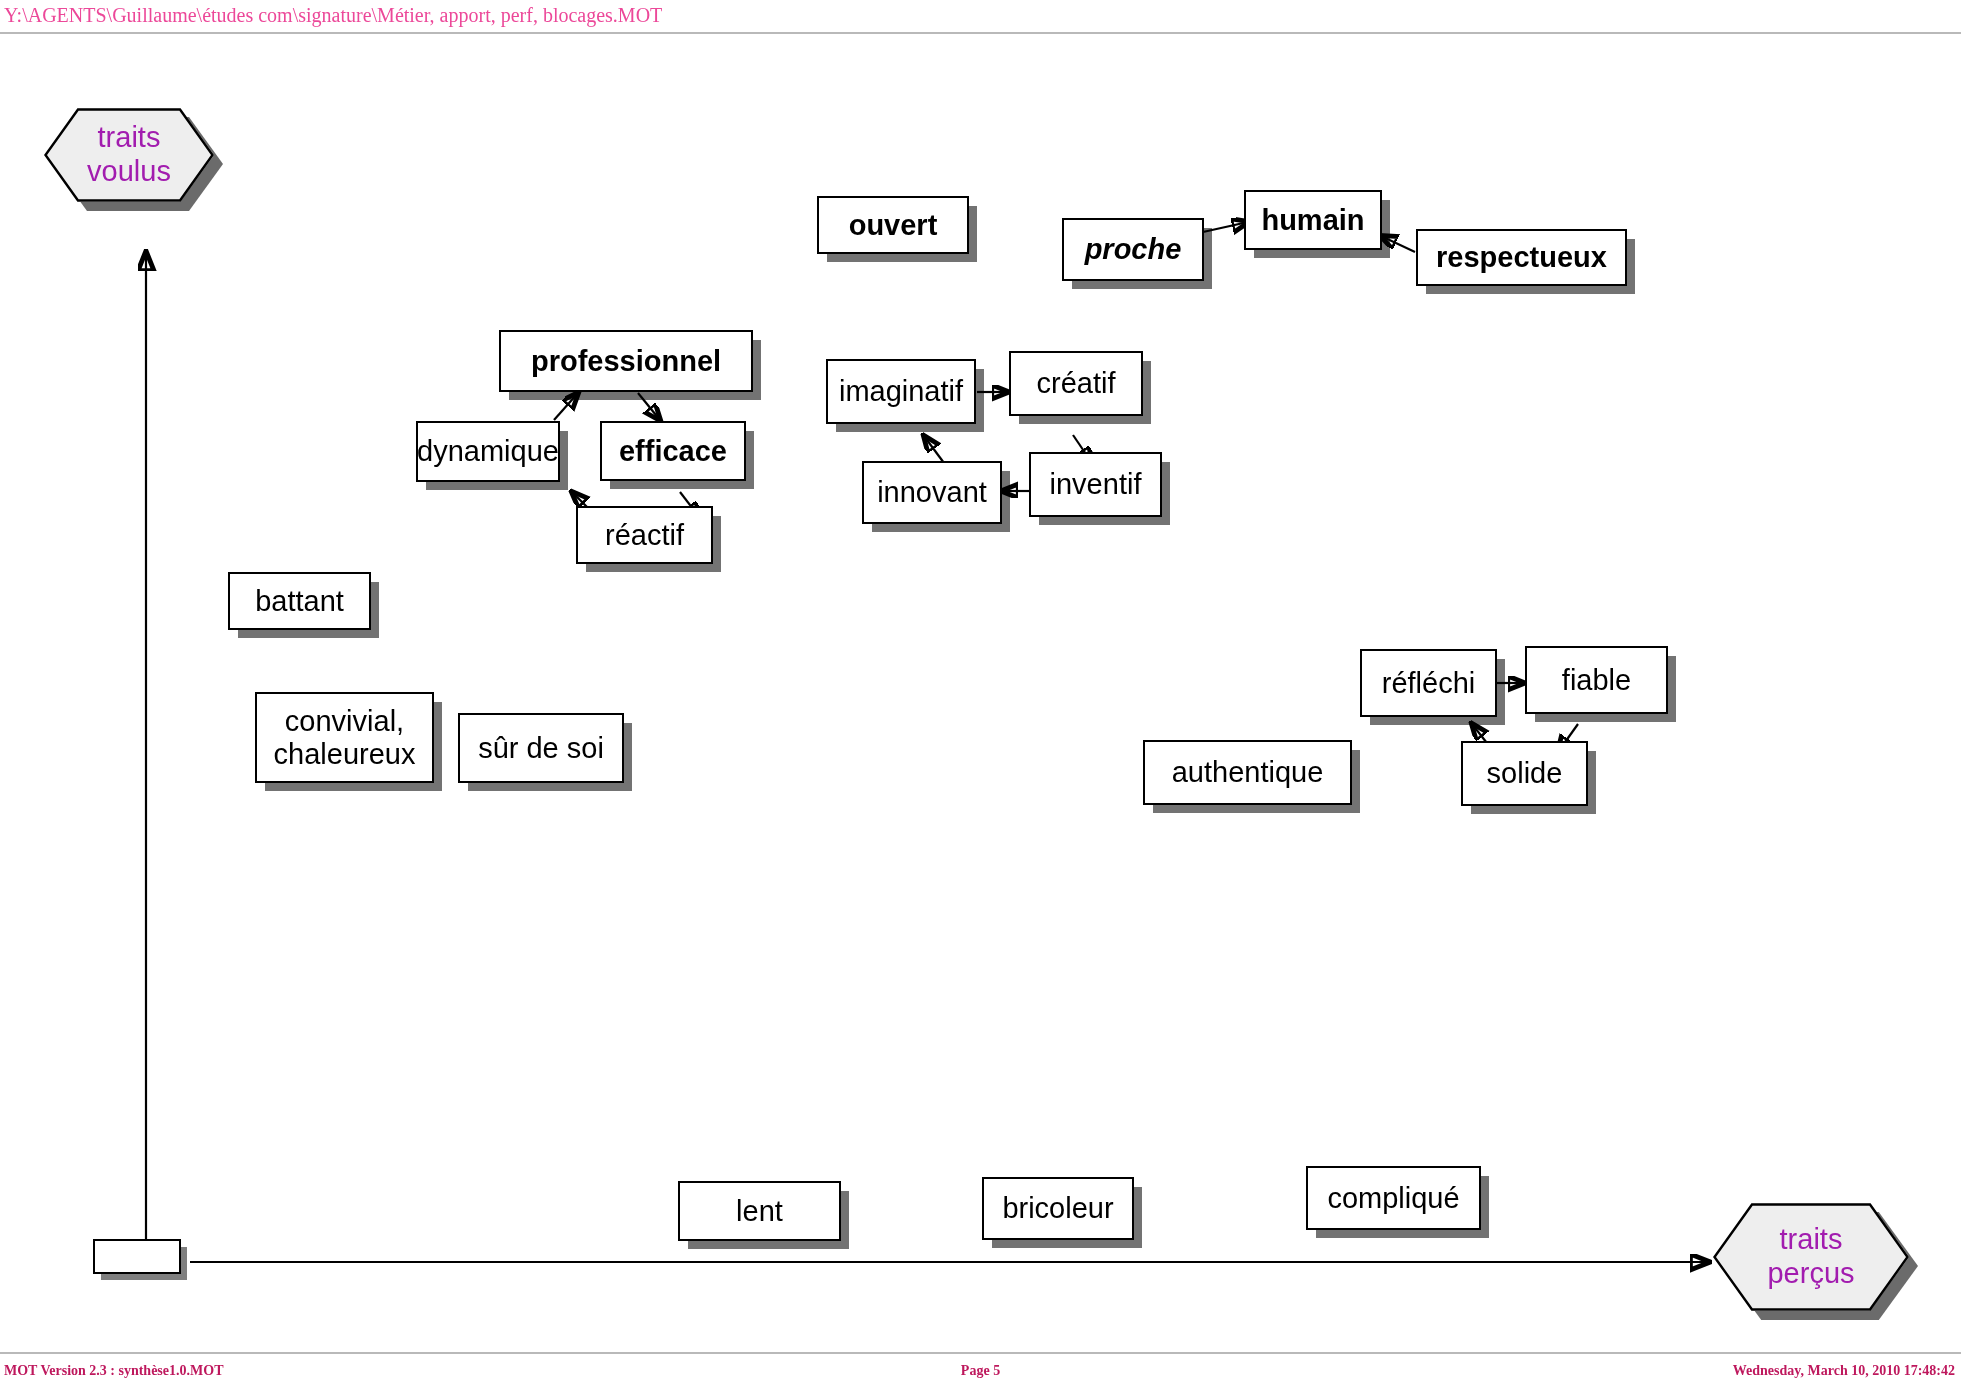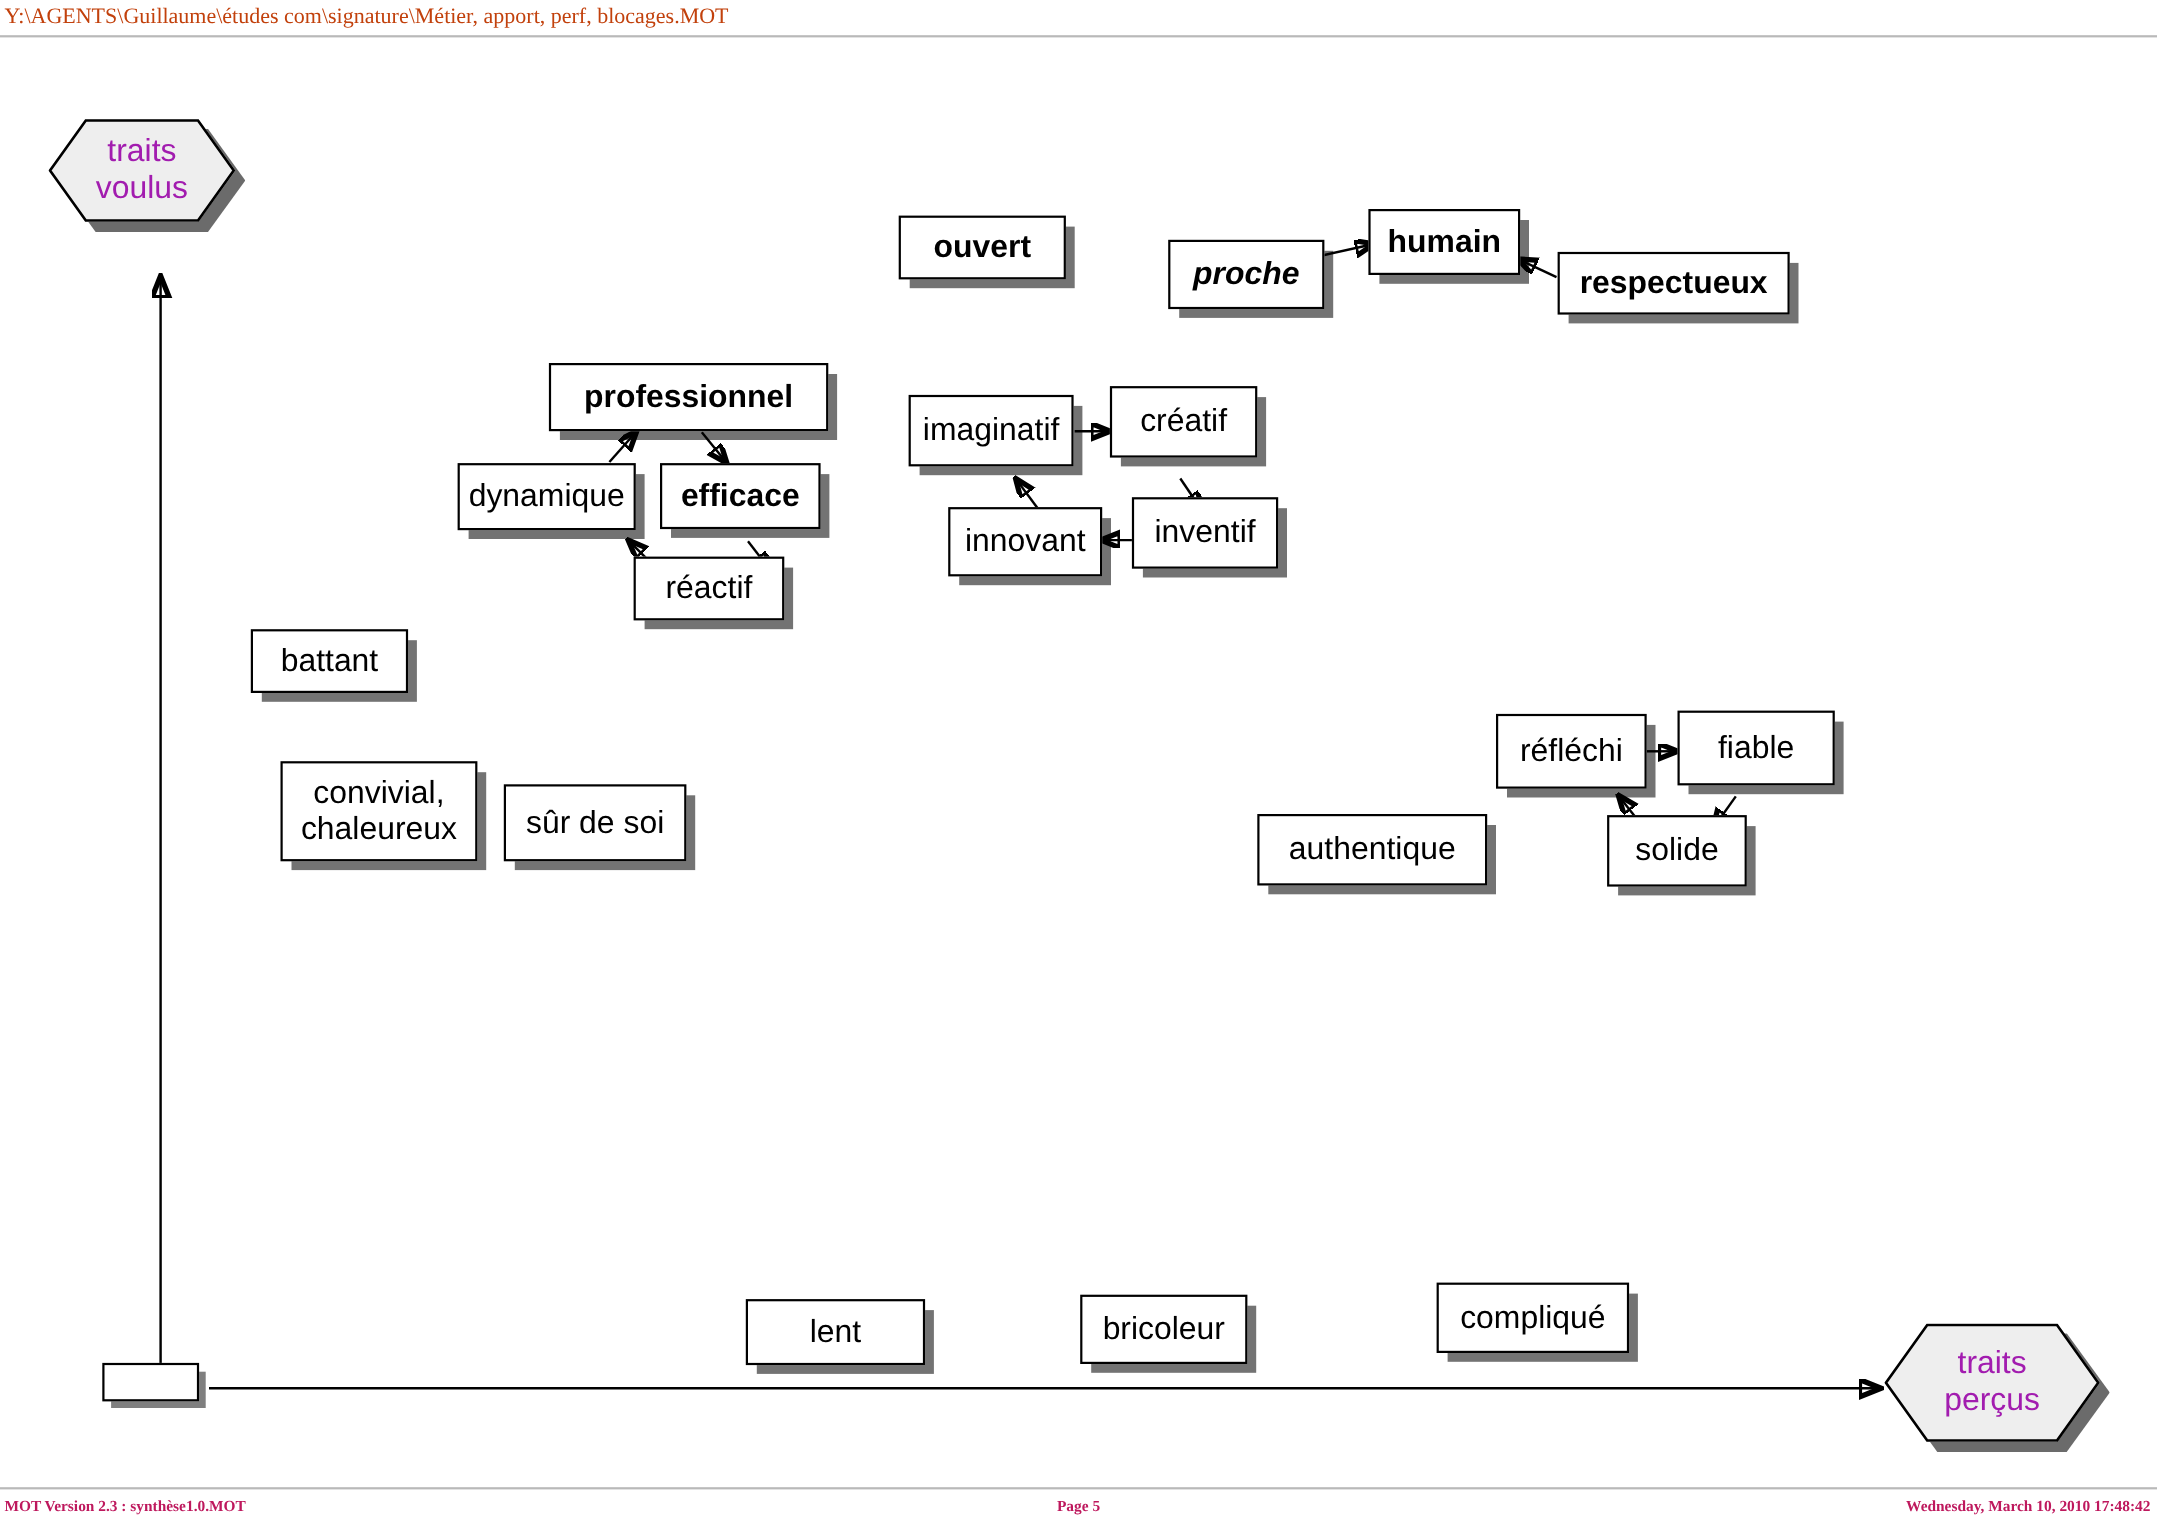--- a/index.html
+++ b/index.html
@@ -22,21 +22,21 @@
 
   
   .hdr-path {
     position: absolute;
     left: 4px;
     top: 3px;
     font-family: "Liberation Serif", serif;
     font-size: 20px;
     line-height: 24px;
     white-space: nowrap;
-    color: #c2410c;
+    color: #ec4899;
   }
   .rule {
     position: absolute;
     left: 0;
     width: 1961px;
     height: 0;
     border-top: 2px solid #b9b9b9;
   }
   .rule-top { top: 32px; }
   .rule-bottom { top: 1352px; }
@@ -212,21 +212,21 @@
   <div class="node bold" style="left:817px; top:196px; width:152px; height:58px;">ouvert</div>
 
   <div class="node bold" style="left:1062px; top:218px; width:142px; height:63px;font-style:italic;">proche</div>
 
   <div class="node bold" style="left:1244px; top:190px; width:138px; height:60px;">humain</div>
 
   <div class="node bold" style="left:499px; top:330px; width:254px; height:62px;">professionnel</div>
 
   <div class="node bold" style="left:1416px; top:229px; width:211px; height:57px;">respectueux</div>
 
-  <div class="node" style="left:416px; top:421px; width:162px; height:61px;text-align:right;">dynamique</div>
+  <div class="node" style="left:416px; top:421px; width:144px; height:61px;text-align:right;">dynamique</div>
 
   <div class="node bold" style="left:600px; top:421px; width:146px; height:60px;">efficace</div>
 
   <div class="node" style="left:576px; top:506px; width:137px; height:58px;">réactif</div>
 
   <div class="node" style="left:826px; top:359px; width:150px; height:65px;">imaginatif</div>
 
   <div class="node" style="left:1009px; top:351px; width:134px; height:65px;">créatif</div>
 
   <div class="node" style="left:1029px; top:452px; width:133px; height:65px;">inventif</div>

